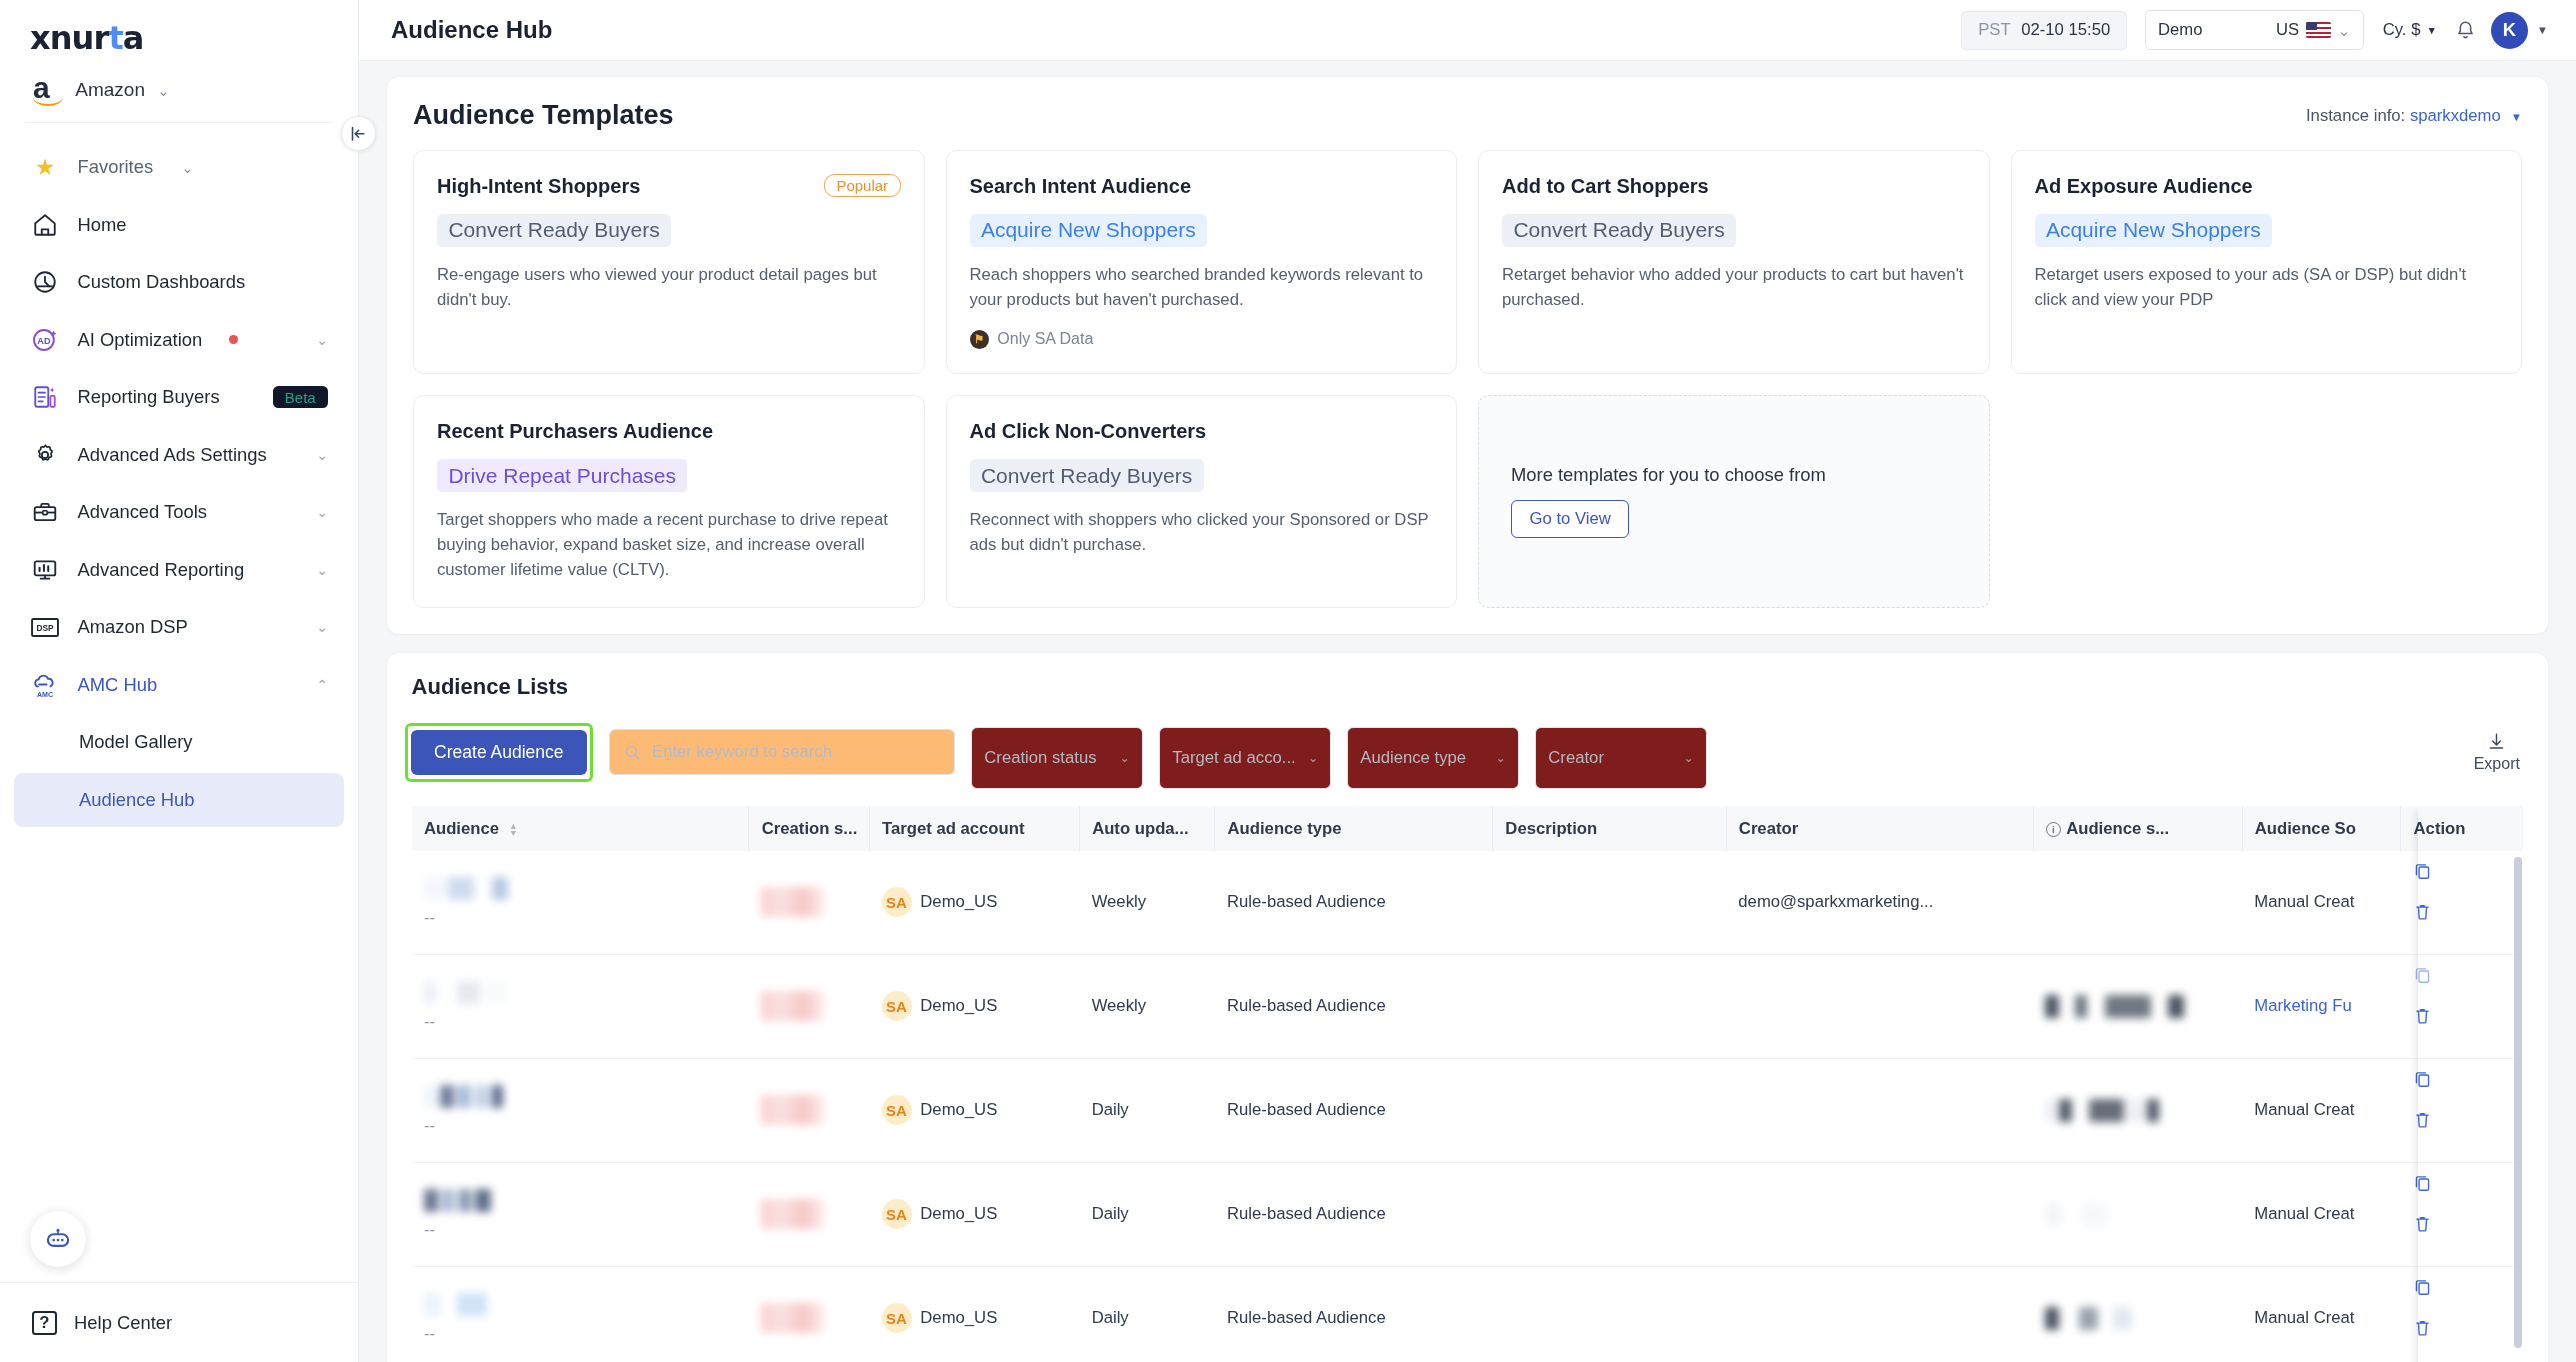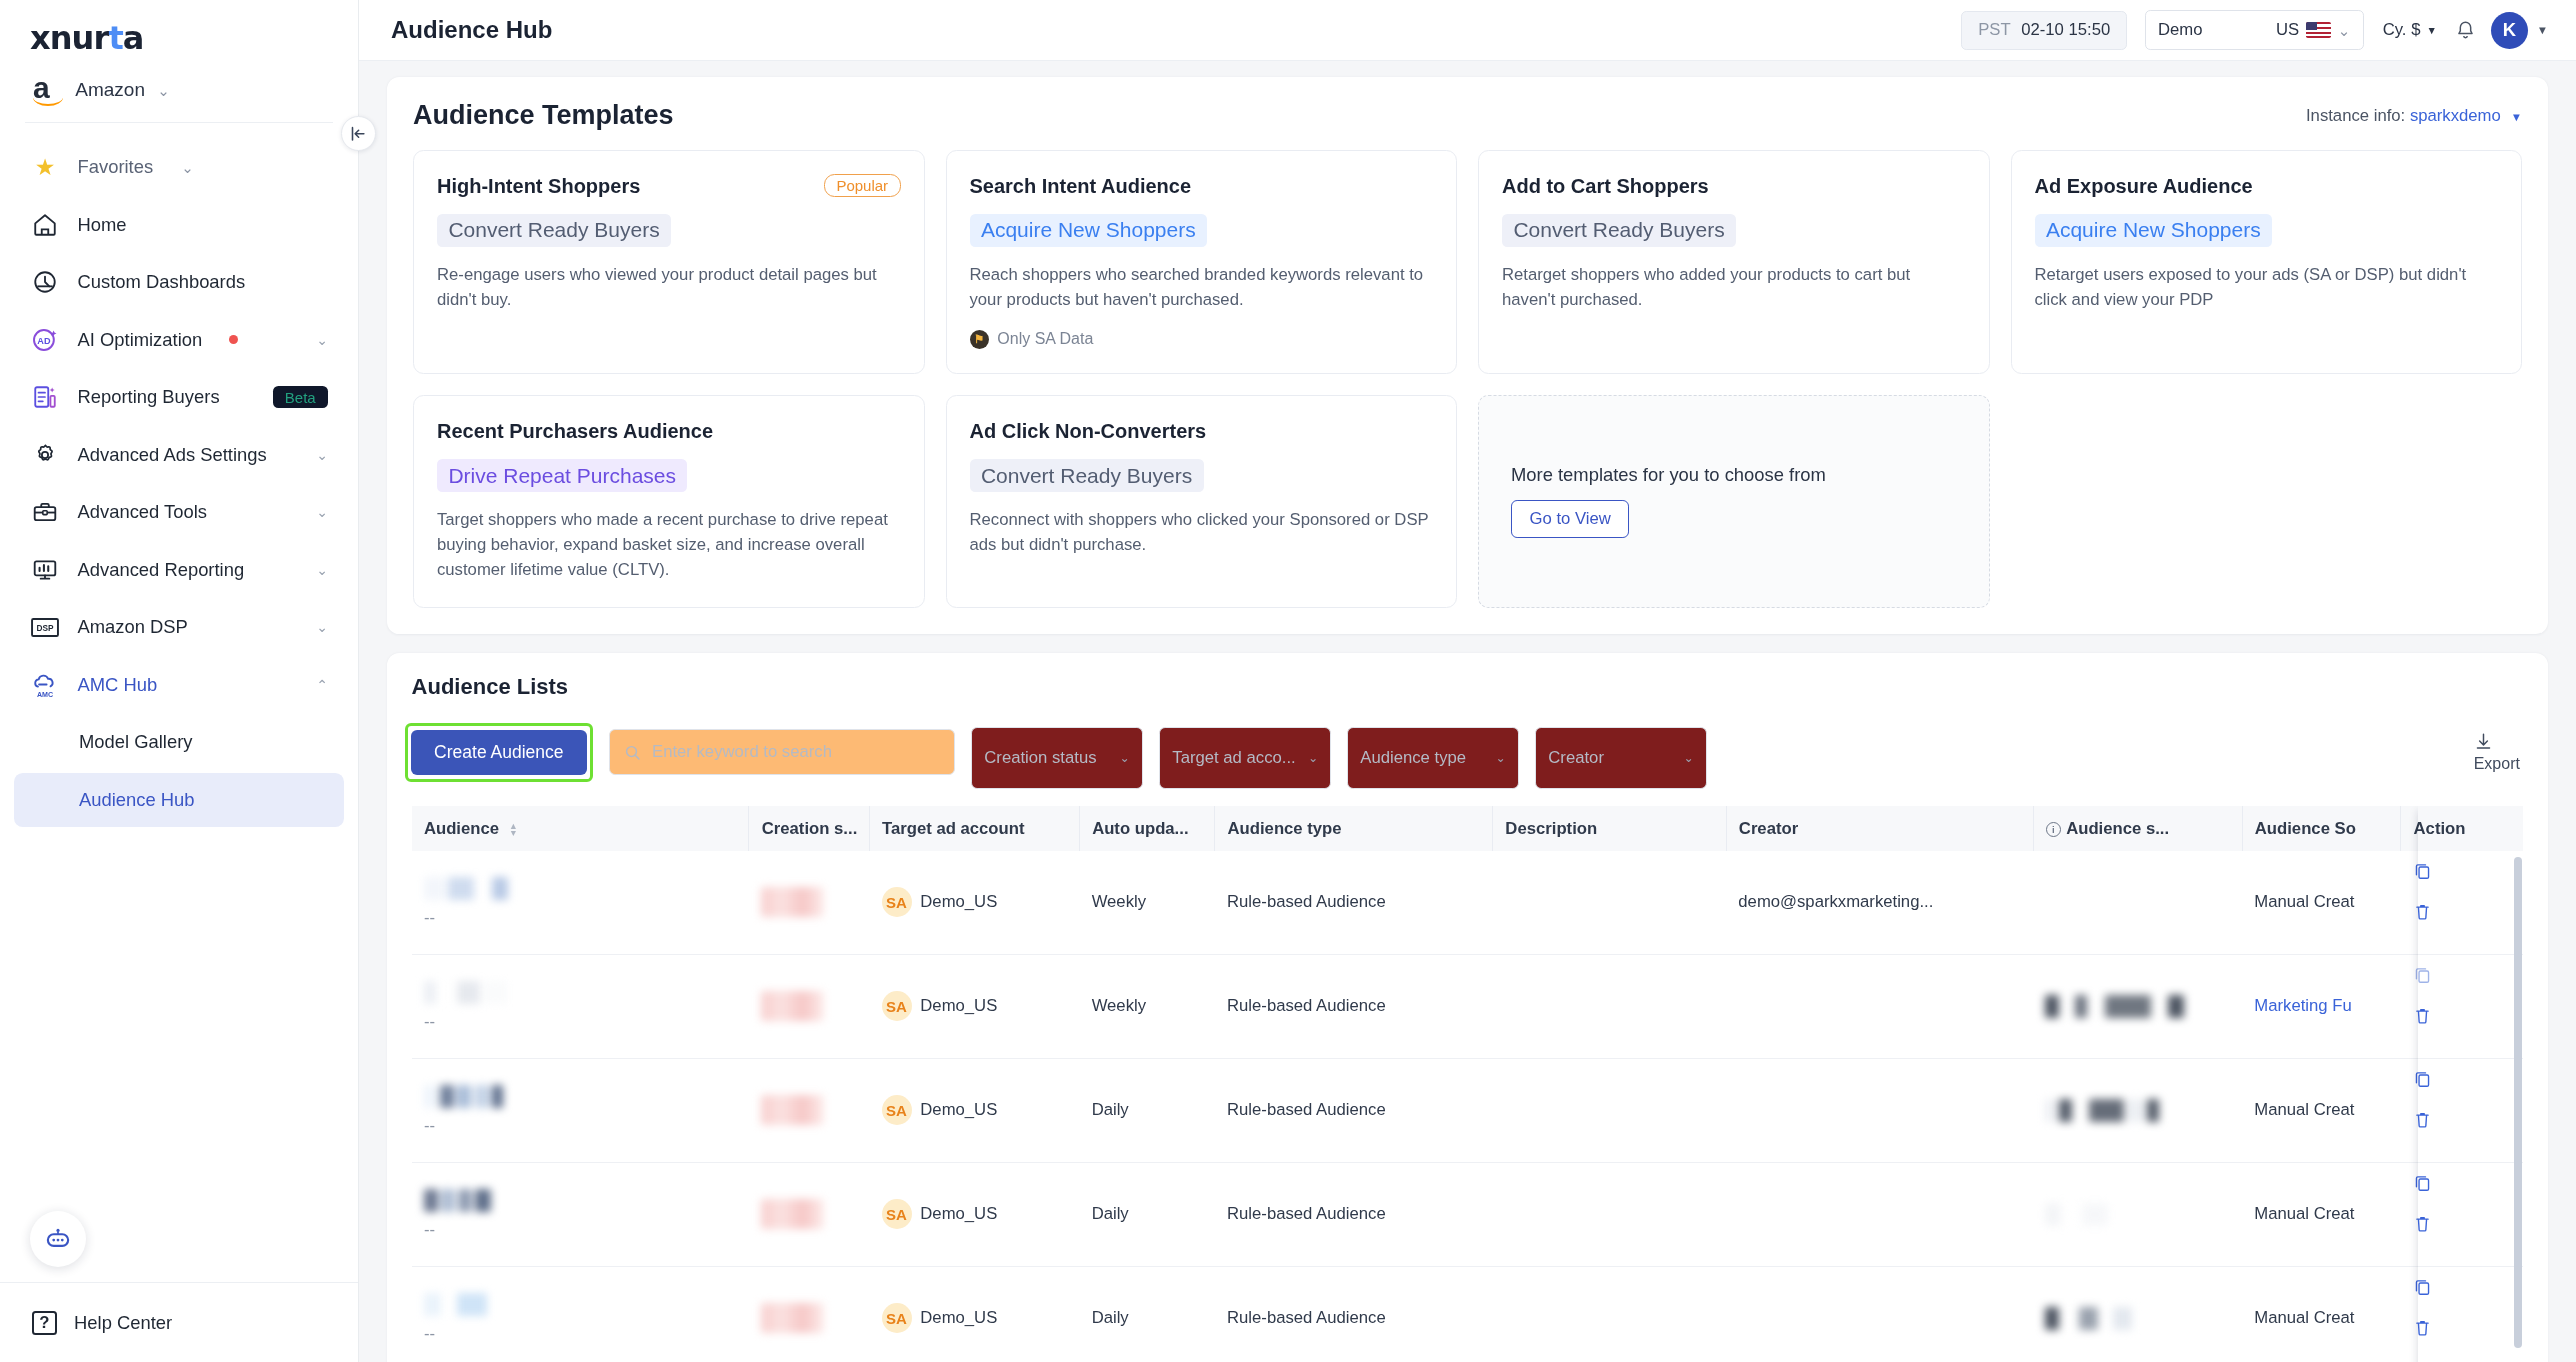--- a/index.html
+++ b/index.html
@@ -191,21 +191,21 @@
   .search-box input::placeholder { color:#b4bac5; }
   .sel {
     height:62px; border:0.9px solid #dfe3ea; border-radius:6.1px; background:#7f1d1d;
     display:flex; align-items:center; padding:0 12.3px; font-size:16.7px; color:#b4bac5;
     cursor:pointer; white-space:nowrap;margin-top:11px;
   }
   .sel .cv { margin-left:auto; color:#9aa3b1; font-size:12.3px; padding-left:12.3px; }
   .sel.w1 { width: 172px; } .sel.w2 { width: 172px; }
   .sel.w3 { width: 172px; } .sel.w4 { width: 172px; }
   .export-btn {
-    margin-left:auto; display:flex; flex-direction:column; 
+    margin-left:auto; display:flex; flex-direction:column; align-items:center;
     font-size:16px; color:#404b5e; cursor:pointer; gap:3.5px; padding-right: 3.5px;
   }
 
   
   .table-wrap { margin-top: 17.5px; position: relative; overflow: hidden; }
   table { width: 100%; border-collapse: collapse; table-layout: fixed; }
   thead th {
     background:#f7f8fa; text-align:left; font-size:16.7px; font-weight:700; color:#303a4b;
     padding: 12.3px 12.3px; border-right:0.9px solid #e9ecf2; white-space:nowrap;
     position: relative;
@@ -486,21 +486,21 @@
             <span class="sa-ico">⚑</span>
             <span>Only SA Data</span>
           </div>
         </div>
 
         <div class="tpl-card">
           <div class="tpl-card-head">
             <div class="tpl-name">Add to Cart Shoppers</div>
           </div>
           <span class="tag convert">Convert Ready Buyers</span>
-          <div class="tpl-desc">Retarget shoppers who added your products to cart but haven't purchased.</div>
+          <div class="tpl-desc">Retarget behavior who added your products to cart but haven't purchased.</div>
         </div>
 
         <div class="tpl-card">
           <div class="tpl-card-head">
             <div class="tpl-name">Ad Exposure Audience</div>
           </div>
           <span class="tag acquire">Acquire New Shoppers</span>
           <div class="tpl-desc">Retarget users exposed to your ads (SA or DSP) but didn't click and view your PDP</div>
         </div>
 

